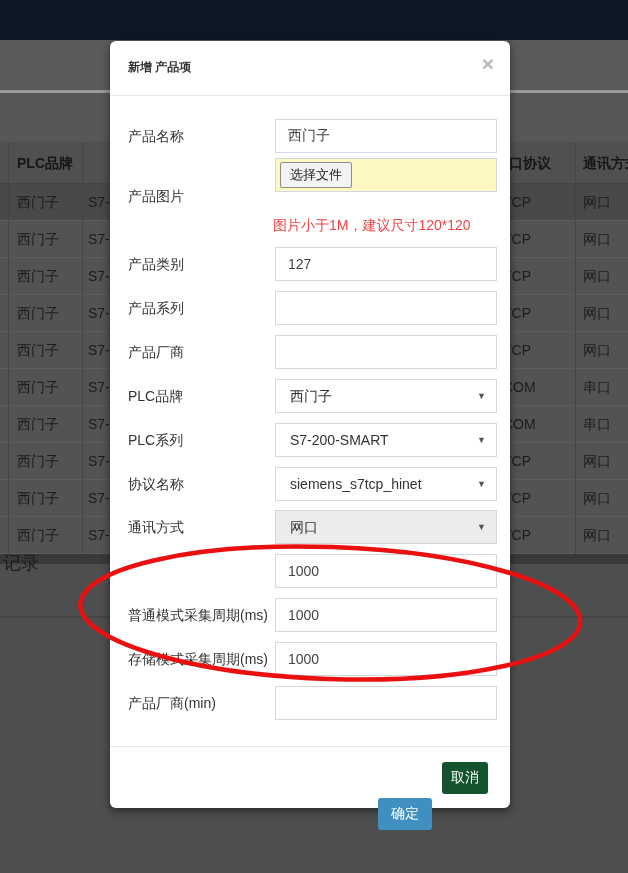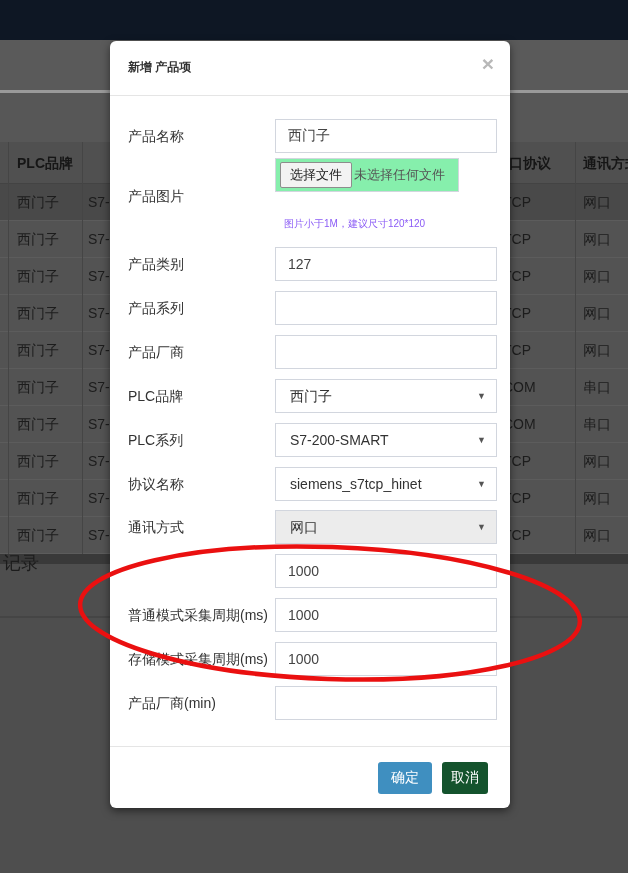--- a/index.html
+++ b/index.html
@@ -36,30 +36,30 @@
   .m-close { position:absolute; right:16px; top:12px; font-size:21px; font-weight:bold; color:#b8b8b8;
              line-height:21px; cursor:pointer; background:none; border:none; }
   .flabel { position:absolute; left:18px; font-size:14px; color:#333; line-height:34px; white-space:nowrap; }
   .finput { position:absolute; left:165px; width:222px; height:34px; border:1px solid #d2d6de; background:#fff;
             font-size:14px; color:#444; padding:0 12px; border-radius:0;
             font-family:"Liberation Sans","DejaVu Sans",sans-serif; }
   .fselect { position:absolute; left:165px; width:222px; height:34px; border:1px solid #d2d6de; background:#fff;
              font-size:14px; color:#333; line-height:32px; padding:0 14px; cursor:pointer; }
   .fselect.disabled { background:#ececec; cursor:default; }
   .caret { position:absolute; right:10px; top:0; font-size:9px; color:#555; line-height:32px; }
-  .filebox { position:absolute; left:165px; top:117px; width:184px; height:34px; border:1px solid #d2d6de; background:#86efac; }
+  .filebox { position:absolute; left:165px; top:117px; width:222px; height:34px; border:1px solid #d2d6de; background:#fef9c3; }
   .filebtn { position:absolute; left:4px; top:3px; height:26px; padding:0 9px; font-size:13px; color:#222;
              background:#f3f3f3; border:1px solid #8d8d8d; border-radius:2px; cursor:pointer;
              font-family:"Liberation Sans","DejaVu Sans",sans-serif; }
   .filename { position:absolute; left:78px; top:0; font-size:13px; color:#555; line-height:32px; white-space:nowrap; }
-  .hint { position:absolute; left:174px; top:176px; font-size:10px; color:#8b5cf6; white-space:nowrap; }
+  .hint { position:absolute; left:163px; top:176px; font-size:14px; color:#ef4444; white-space:nowrap; }
   .m-footer-line { position:absolute; left:0; top:705px; width:100%; border-top:1px solid #e5e5e5; }
   .btn { position:absolute; top:721px; height:32px; border:none; border-radius:3px; color:#fff; font-size:14px;
          cursor:pointer; font-family:"Liberation Sans","DejaVu Sans",sans-serif; }
-  .btn-confirm { left:268px; width:54px; background:#3f8fc0; }
+  .btn-confirm { left:268px; width:54px; background:#3f8fc0;margin-top:36px; }
   .btn-cancel  { left:332px; width:46px; background:#14532d; }
 
   
   .annot { position:absolute; left:0; top:0; z-index:20; pointer-events:none; }
 </style>
 </head>
 <body>
 
 <div class="page">
 
@@ -147,21 +147,20 @@
       <span class="m-title">新增 产品项</span>
       <button class="m-close">×</button>
     </div>
 
     <label class="flabel" style="top:78px">产品名称</label>
     <input class="finput" style="top: 78px;" value="西门子">
 
     <label class="flabel" style="top:138px">产品图片</label>
     <div class="filebox">
       <button class="filebtn">选择文件</button>
-      <span class="filename">未选择任何文件</span>
     </div>
     <div class="hint">图片小于1M，建议尺寸120*120</div>
 
     <label class="flabel" style="top:206px">产品类别</label>
     <input class="finput" style="top: 206px;" value="127">
 
     <label class="flabel" style="top:250px">产品系列</label>
     <input class="finput" style="top: 250px;" value="">
 
     <label class="flabel" style="top:294px">产品厂商</label>

